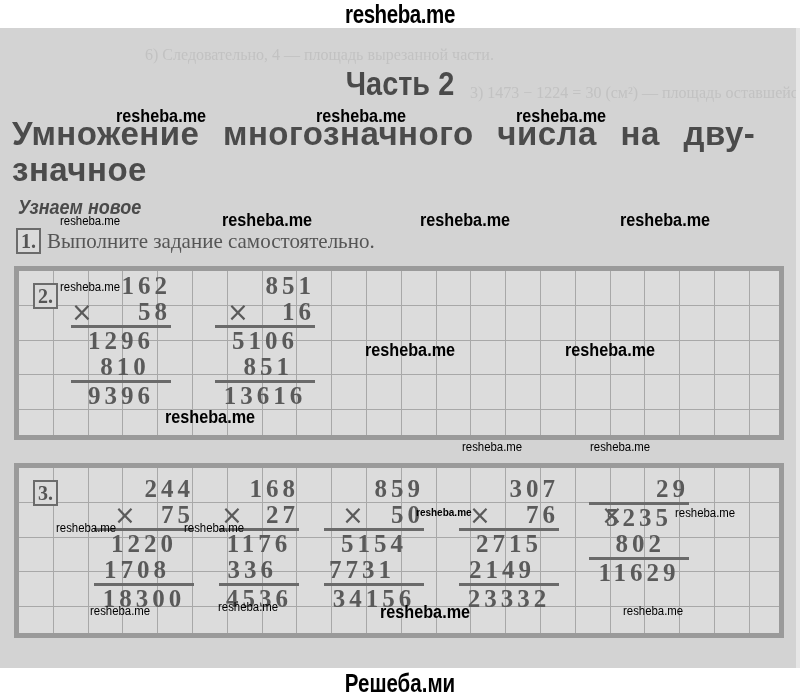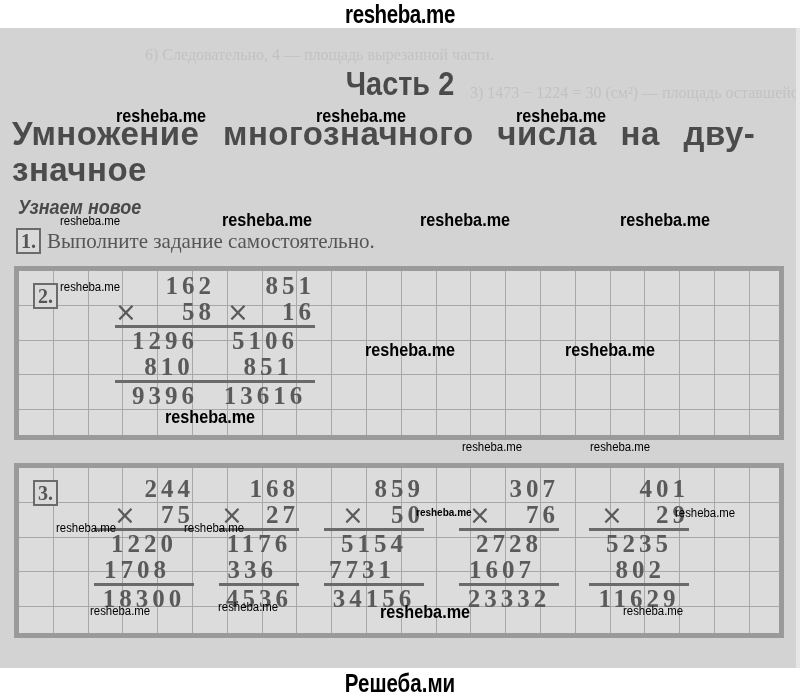--- a/index.html
+++ b/index.html
@@ -51,21 +51,21 @@
   <div class="learn">Узнаем новое</div>
 
   <div class="task1">
     <span class="num-box">1.</span>
     <span>Выполните задание самостоятельно.</span>
   </div>
 
   <div class="task-box task2">
     <span class="num-box task-label">2.</span>
 
-    <div class="calc" style="left:52px;top:2px;width:100px;margin-left:44px;">
+    <div class="calc" style="left:52px;top:2px;width:100px;">
       <div class="row">162</div>
       <span class="times">×</span>
       <div class="row">58</div>
       <div class="row line">1296</div>
       <div class="row" style="text-align:center;padding-left:8px;">810</div>
       <div class="row line">9396</div>
     </div>
 
     <div class="calc" style="left:196px;top:2px;width:100px;">
       <div class="row">851</div>
@@ -104,27 +104,26 @@
       <div class="row">50</div>
       <div class="row line">5154</div>
       <div class="row" style="padding-right:24px;text-align:center;">7731</div>
       <div class="row line">34156</div>
     </div>
 
     <div class="calc" style="left:440px;top:8px;width:100px;">
       <div class="row">307</div>
       <span class="times" style="left:10px;">×</span>
       <div class="row">76</div>
-      <div class="row line">2728</div>
-      <div class="row" style="padding-right:24px;">1607</div>
+      <div class="row line">2715</div>
+      <div class="row" style="padding-right:24px;">2149</div>
       <div class="row line">23332</div>
     </div>
 
     <div class="calc" style="left:570px;top:8px;width:100px;">
-      <div class="row">401</div>
       <span class="times" style="left:12px;">×</span>
       <div class="row">29</div>
       <div class="row line">5235</div>
       <div class="row" style="padding-right:24px;">802</div>
       <div class="row line">11629</div>
     </div>
   </div>
 
   <div class="wm big" style="left:116px;top:78px;">resheba.me</div>
   <div class="wm big" style="left:316px;top:78px;">resheba.me</div>

